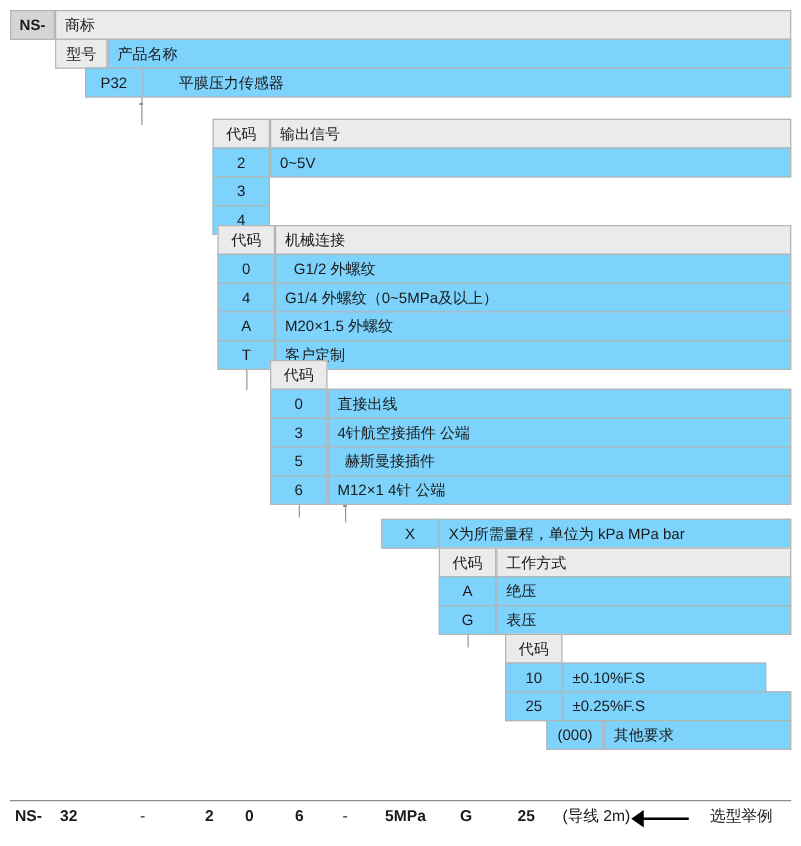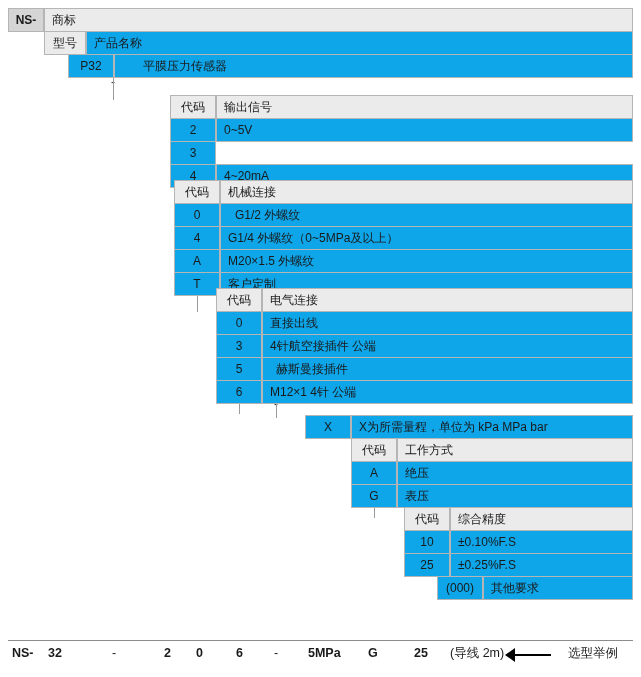--- a/index.html
+++ b/index.html
@@ -24,21 +24,21 @@
 
   .cell {
     position: absolute;
     box-sizing: border-box;
     border: 1px solid #b5b5b5;
     display: flex;
     align-items: center;
     height: 24px;
     font-size: 12px;
     line-height: 1;
-    background: #0ea5e9;
+    background: #7dd3fc;
     white-space: nowrap;
   }
   .cell.code { justify-content: center; }
   .cell.label { padding-left: 7px; }
   .cell.hdr { background: #ebebeb; }
   .cell.hdrcode { background: #ebebeb; justify-content: center; }
   .cell.ns {
     background: #d5d5d5;
     justify-content: center;
     font-weight: bold;
@@ -126,21 +126,20 @@
 
   <div class="cell hdrcode" style="left:170px; top:95px; width:46px;">代码</div>
   <div class="cell hdr label" style="left:216px; top:95px; width:417px;">输出信号</div>
 
   <div class="cell code" style="left:170px; top:118px; width:46px;">2</div>
   <div class="cell label" style="left:216px; top:118px; width:417px;">0~5V</div>
 
   <div class="cell code" style="left:170px; top:141px; width:46px;">3</div>
 
   <div class="cell code" style="left:170px; top:164px; width:46px;">4</div>
-  <div class="cell label" style="left:216px; top:164px; width:417px;">4~20mA</div>
 
   <div class="vline" style="left:193px; top:188px; height:16px;"></div>
 
   <div class="cell hdrcode" style="left:174px; top:180px; width:46px;">代码</div>
   <div class="cell hdr label" style="left:220px; top:180px; width:413px;text-align:right;">机械连接</div>
 
   <div class="cell code" style="left:174px; top:203px; width:46px;">0</div>
   <div class="cell label" style="left:220px; top:203px; width:413px;padding-left:14px;">G1/2 外螺纹</div>
 
   <div class="cell code" style="left:174px; top:226px; width:46px;">4</div>
@@ -148,21 +147,20 @@
 
   <div class="cell code" style="left:174px; top:249px; width:46px;">A</div>
   <div class="cell label" style="left:220px; top:249px; width:413px;">M20×1.5 外螺纹</div>
 
   <div class="cell code" style="left:174px; top:272px; width:46px;">T</div>
   <div class="cell label" style="left:220px; top:272px; width:413px;">客户定制</div>
 
   <div class="vline" style="left:197px; top:296px; height:16px;"></div>
 
   <div class="cell hdrcode" style="left:216px; top:288px; width:46px;">代码</div>
-  <div class="cell hdr label" style="left:262px; top:288px; width:371px;">电气连接</div>
 
   <div class="cell code" style="left:216px; top:311px; width:46px;">0</div>
   <div class="cell label" style="left:262px; top:311px; width:371px;">直接出线</div>
 
   <div class="cell code" style="left:216px; top:334px; width:46px;">3</div>
   <div class="cell label" style="left:262px; top:334px; width:371px;">4针航空接插件 公端</div>
 
   <div class="cell code" style="left:216px; top:357px; width:46px;">5</div>
   <div class="cell label" style="left:262px; top:357px; width:371px;padding-left:13px;">赫斯曼接插件</div>
 
@@ -183,24 +181,23 @@
 
   <div class="cell code" style="left:351px; top:461px; width:46px;">A</div>
   <div class="cell label" style="left:397px; top:461px; width:236px;">绝压</div>
 
   <div class="cell code" style="left:351px; top:484px; width:46px;">G</div>
   <div class="cell label" style="left:397px; top:484px; width:236px;">表压</div>
 
   <div class="vline" style="left:374px; top:508px; height:10px;"></div>
 
   <div class="cell hdrcode" style="left:404px; top:507px; width:46px;">代码</div>
-  <div class="cell hdr label" style="left:450px; top:507px; width:183px;">综合精度</div>
 
   <div class="cell code" style="left:404px; top:530px; width:46px;">10</div>
-  <div class="cell label" style="left:450px; top:530px; width:183px;">±0.10%F.S</div>
+  <div class="cell label" style="left:450px; top:530px; width:163px;">±0.10%F.S</div>
 
   <div class="cell code" style="left:404px; top:553px; width:46px;">25</div>
   <div class="cell label" style="left:450px; top:553px; width:183px;">±0.25%F.S</div>
 
   <div class="cell code" style="left:437px; top:576px; width:46px;">(000)</div>
   <div class="cell label" style="left:483px; top:576px; width:150px;">其他要求</div>
 
   <div class="exrow">
     <div class="topline"></div>
     <div class="ex b" style="left:4px;">NS-</div>

